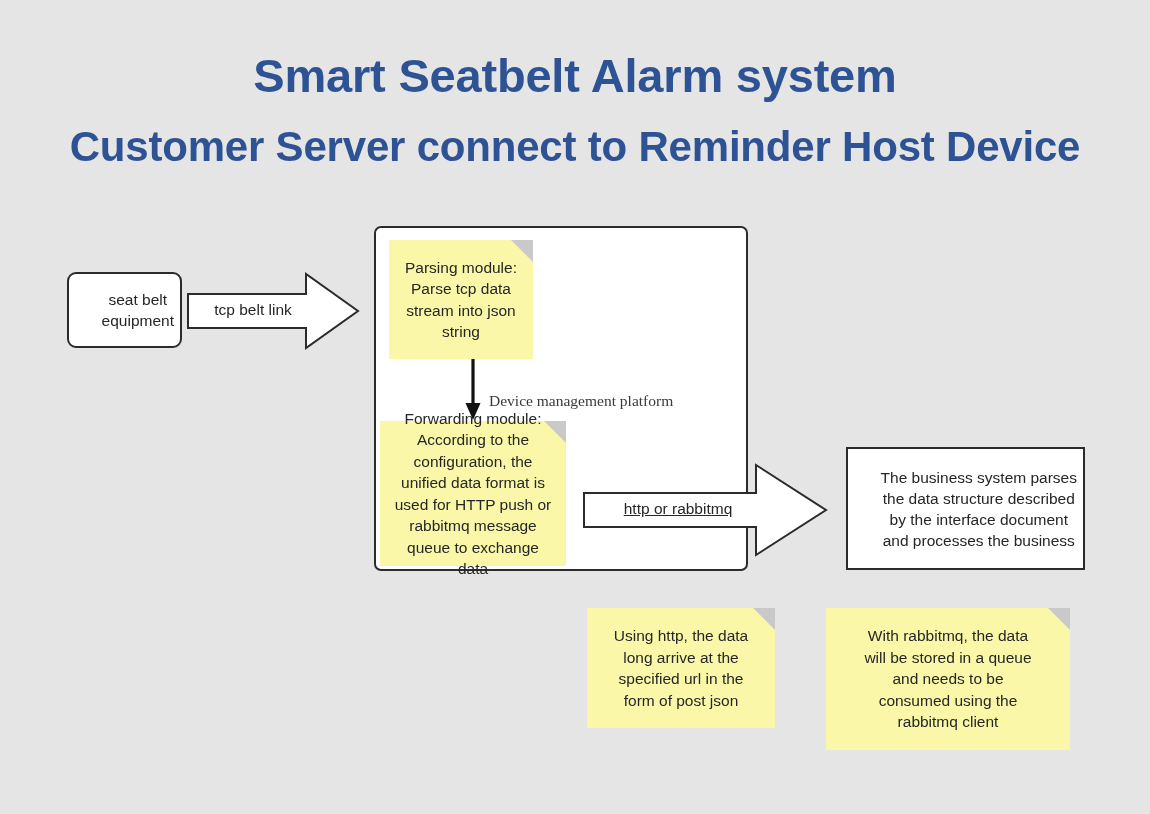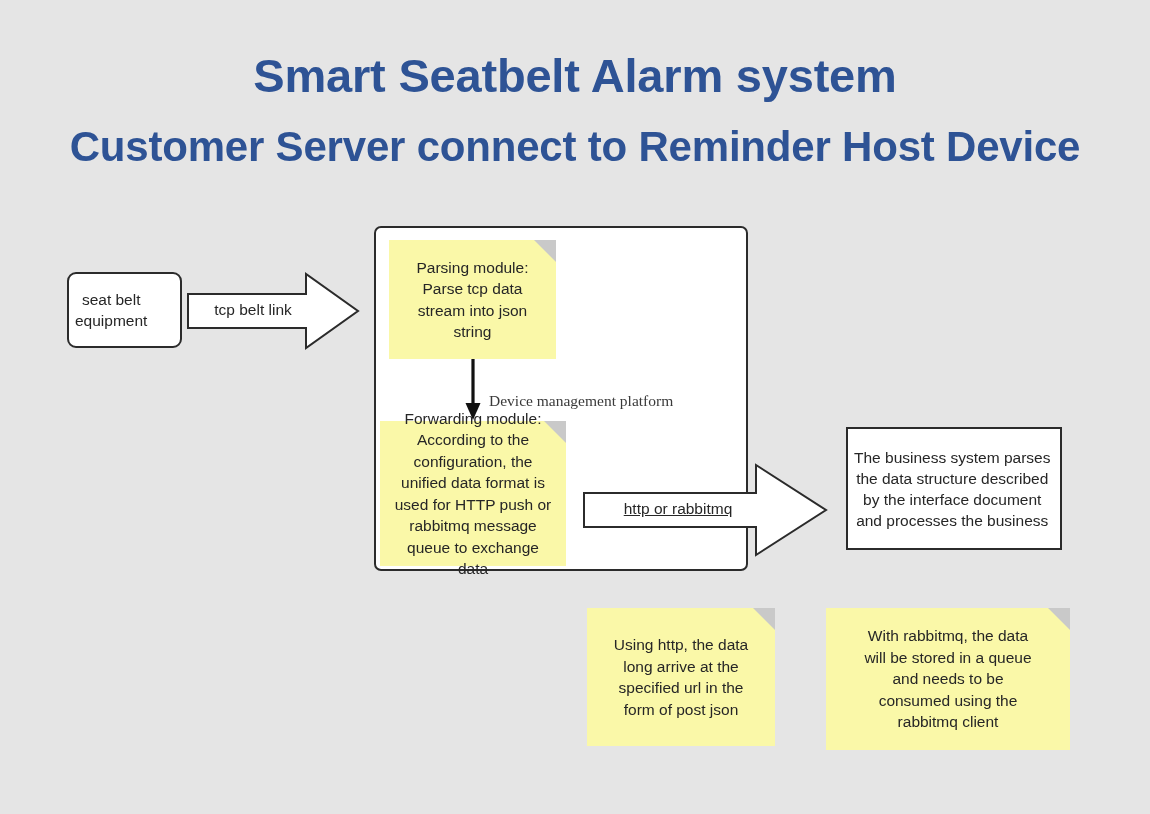--- a/index.html
+++ b/index.html
@@ -46,21 +46,21 @@
   }
 
   
   .node-box {
     position: absolute;
     background: #ffffff;
     border: 2px solid #2b2b2b;
     box-sizing: border-box;
     display: flex;
     align-items: center;
-    justify-content: flex-start;
+    justify-content: flex-end;
     text-align: center;
   }
   .node-box.rounded { border-radius: 9px; }
 
   .node-text {
     font-size: 15.5px;
     line-height: 21px;
     color: #262626;
     padding: 0 6px;
   }
@@ -149,21 +149,21 @@
 
   <div class="block-arrow" style="left:188px; top:272px; width:172px; height:78px;">
     <svg width="172" height="78" viewBox="0 0 172 78">
       <polygon points="0,22 118,22 118,2 170,39 118,76 118,56 0,56" fill="#ffffff" stroke="#2b2b2b" stroke-width="2" stroke-linejoin="miter"></polygon>
     </svg>
   </div>
   <div class="arrow-label" style="left:188px; top:301px; width:130px;">tcp belt link</div>
 
   <div id="platform-container"></div>
 
-  <div class="sticky" style="left:389px; top:240px; width:167px; height:119px;">
+  <div class="sticky" style="left:389px; top:240px; width:144px; height:119px;">
     <span class="fold"></span>
     <div class="sticky-text">
       <span>Parsing module:</span><br>
       <span>Parse tcp data</span><br>
       <span>stream into json</span><br>
       <span>string</span>
     </div>
   </div>
 
   <div class="connector" style="left:465px; top:359px; width:16px; height:62px;">
@@ -189,30 +189,30 @@
     </div>
   </div>
 
   <div class="block-arrow" style="left:584px; top:463px; width:244px; height:94px;">
     <svg width="244" height="94" viewBox="0 0 244 94">
       <polygon points="0,30 172,30 172,2 242,47 172,92 172,64 0,64" fill="#ffffff" stroke="#2b2b2b" stroke-width="2" stroke-linejoin="miter"></polygon>
     </svg>
   </div>
   <div class="arrow-label" style="left:584px; top:500px; width:188px;text-decoration:underline;">http or rabbitmq</div>
 
-  <div class="node-box" style="left:846px; top:427px; width:216px; height:123px;">
+  <div class="node-box" style="left:846px; top:447px; width:239px; height:123px;">
     <div class="node-text">
       <span>The business system parses</span><br>
       <span>the data structure described</span><br>
       <span>by the interface document</span><br>
       <span>and processes the business</span>
     </div>
   </div>
 
-  <div class="sticky" style="left:587px; top:608px; width:188px; height:138px;">
+  <div class="sticky" style="left:587px; top:608px; width:188px; height:120px;">
     <span class="fold"></span>
     <div class="sticky-text">
       <span>Using http, the data</span><br>
       <span>long arrive at the</span><br>
       <span>specified url in the</span><br>
       <span>form of post json</span>
     </div>
   </div>
 
   <div class="sticky" style="left:826px; top:608px; width:244px; height:142px;">

